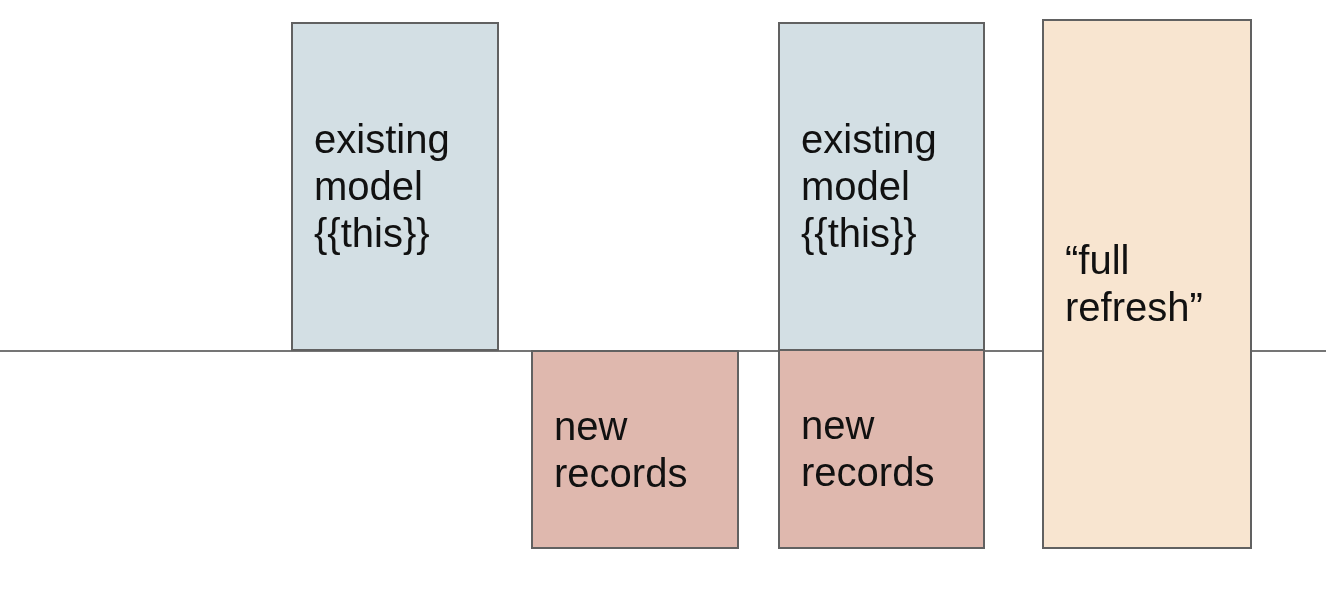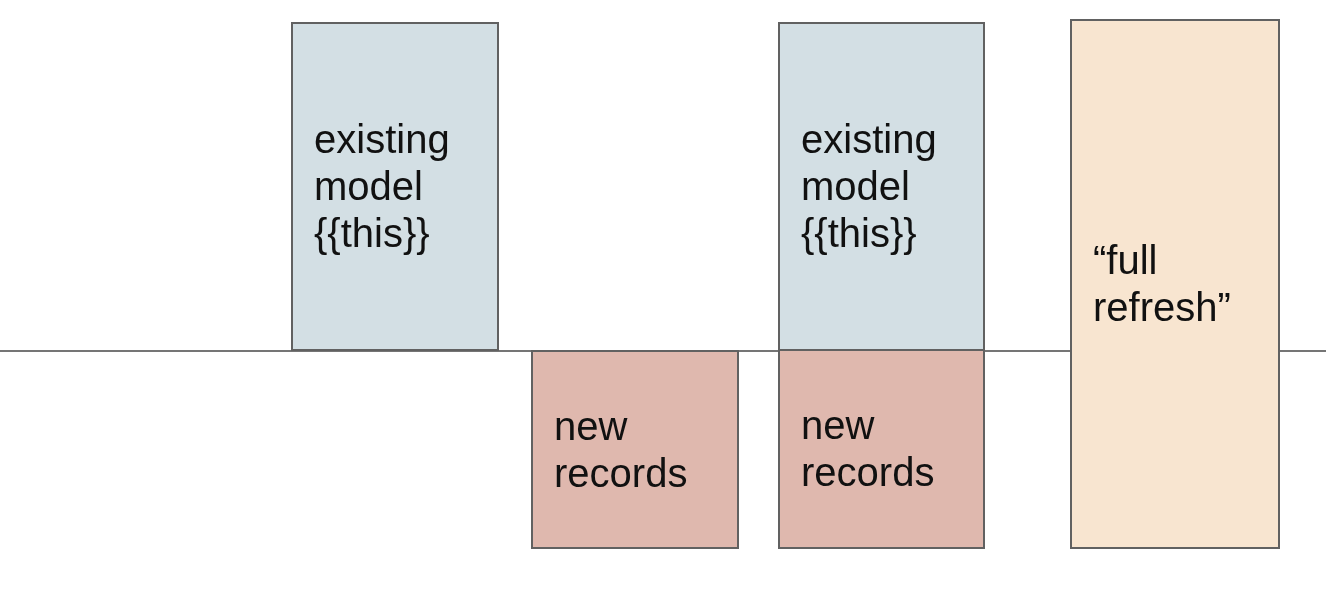--- a/index.html
+++ b/index.html
@@ -39,21 +39,21 @@
     height: 2px;
     background: #757575;
     z-index: 2;
   }
   
   .box-source        { left: 36px;  top: 19px;  width: 211px; height: 531px; z-index: 1; }
   .box-model-1       { left: 291px; top: 22px;  width: 208px; height: 329px; }
   .box-records-1     { left: 531px; top: 350px; width: 208px; height: 199px; }
   .box-model-2       { left: 778px; top: 22px;  width: 207px; height: 329px; }
   .box-records-2     { left: 778px; top: 349px; width: 207px; height: 200px; }
-  .box-full-refresh  { left: 1070px; top: 19px; width: 210px; height: 530px; }
+  .box-full-refresh  { left: 1042px; top: 19px; width: 210px; height: 530px; }
 </style>
 </head>
 <body>
 
 <div class="canvas">
 
   <div class="hline" style="background-color: rgb(117, 117, 117);"></div>
 
 
   <div class="box box-model-1" style="background-color: rgb(211, 223, 228); border-color: rgb(97, 97, 97);">

